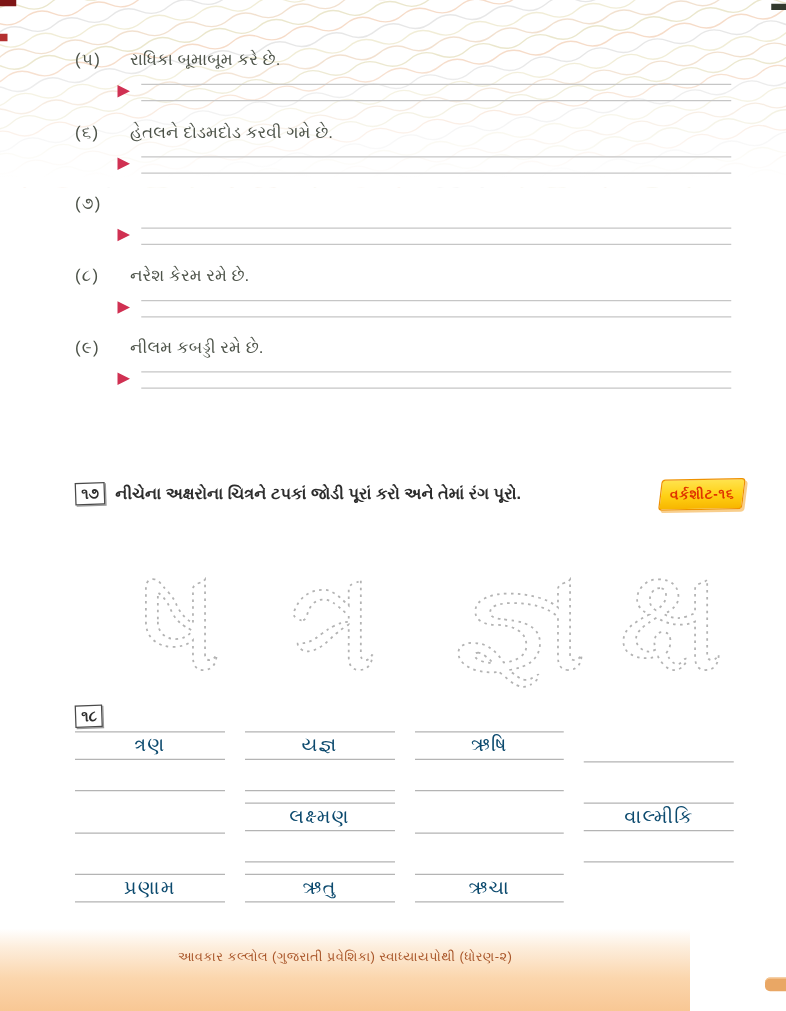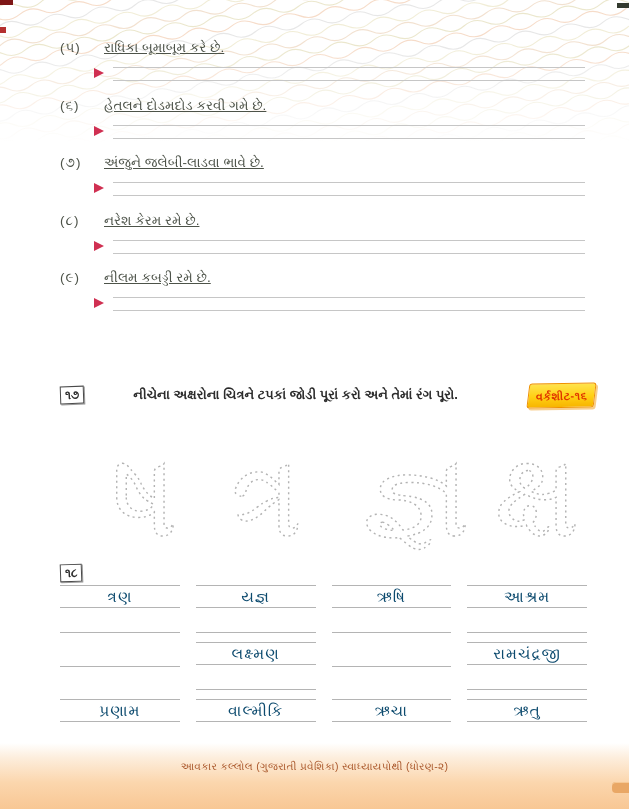--- a/index.html
+++ b/index.html
@@ -9,47 +9,47 @@
   .texture-fade{position:absolute;top:0;left:0;width:629px;height:150px;
     background:linear-gradient(to bottom, rgba(255,255,255,0) 30%, #ffffff 95%);}
   .corner-mark-tl{position:absolute;top:0;left:0;width:13px;height:5px;background:#7e1616;}
   .corner-mark-tl2{position:absolute;top:27px;left:0;width:6px;height:6px;background:#b43030;}
   .corner-mark-tr{position:absolute;top:3px;right:0;width:12px;height:5px;background:#333a2e;}
 
   .items{position:absolute;top:40px;left:60px;right:44px;}
   .item{height:57.5px;}
   .item-line1{display:flex;align-items:flex-start;}
   .item-num{width:44px;flex:0 0 44px;font-size:13.5px;color:#4d5349;letter-spacing:1px;}
-  .item-text{font-size:13.5px;color:#4d5349;text-decoration:underline;}
+  .item-text{font-size:13.5px;color:#4d5349;}
   .item-answer{display:flex;align-items:flex-start;margin-top:11px;margin-left:34px;}
   .arrow{width:0;height:0;border-left:10px solid #d03052;border-top:5.5px solid transparent;
     border-bottom:5.5px solid transparent;margin-right:9px;margin-top:1px;flex:0 0 auto;}
   .answer-lines{flex:1;height:12px;border-top:1px solid #c6c6c6;border-bottom:1px solid #c6c6c6;}
 
   .section-row{position:absolute;left:60px;right:34px;display:flex;align-items:center;}
   .sec17{top:386px;}
   .sec18{top:564px;}
   .num-box{flex:0 0 auto;border:1.8px solid #4a4a4a;background:#fff;box-shadow:1px 1px 0 #9a9a9a;
     font-size:12px;font-weight:bold;color:#2e2e2e;padding:1px 4px;margin-right:8px;transform:rotate(-2deg);}
-  .instruction{font-size:13px;font-weight:bold;color:#2c2c2c;margin-left:41px;}
+  .instruction{font-size:13px;font-weight:bold;color:#2c2c2c;}
   .badge{position:absolute;right:0;top:-3px;background:linear-gradient(to bottom,#ffe34d 0%,#ffd013 55%,#f7b500 100%);
     border:1.5px solid #ef9200;border-radius:3px;padding:2px 7px 3px;transform:skewX(-8deg) rotate(-1deg);
     box-shadow:2px 2px 0 rgba(239,146,0,.45);}
   .badge span{display:inline-block;transform:skewX(8deg);font-size:11px;font-weight:bold;color:#e03400;letter-spacing:.5px;}
 
   .tracing{position:absolute;top:424px;left:62px;}
 
   .word-grid{position:absolute;top:585px;left:60px;width:527px;
     display:grid;grid-template-columns:repeat(4,1fr);column-gap:16px;row-gap:0;}
   .word-cell{padding:0;}
   .word-rule{border-top:1px solid #b4b4b4;border-bottom:1px solid #b4b4b4;height:21px;line-height:21px;
     text-align:center;font-size:15.5px;color:#0c4a6e;letter-spacing:1px;}
   .empty-line{height:24px;border-bottom:1px solid #b4b4b4;margin-bottom:9px;}
 
-  .footer{position:absolute;left:0;bottom:0;width:629px;height:66px;
+  .footer{position:absolute;left:0;bottom:0;width:552px;height:66px;
     background:linear-gradient(to bottom,#ffffff 0%,#fdeedd 22%,#fbd6ad 60%,#f8c794 100%);}
   .footer-text{position:absolute;top:17px;left:0;width:100%;text-align:center;
     font-size:10.5px;color:#a9572b;letter-spacing:.3px;}
   .mascot{position:absolute;right:12px;bottom:6px;}
   .side-tab{position:absolute;right:0;bottom:16px;width:17px;height:11px;background:#e9a765;
     border-radius:4px 0 0 4px;box-shadow:inset 0 1px 0 #f6c894;}
 </style>
 </head>
 <body>
 
@@ -109,21 +109,20 @@
         <span class="item-text">હેતલને દોડમદોડ કરવી ગમે છે.</span>
       </div>
       <div class="item-answer">
         <span class="arrow"></span>
         <span class="answer-lines"></span>
       </div>
     </div>
     <div class="item">
       <div class="item-line1">
         <span class="item-num">(૭)</span>
-        <span class="item-text">અંજુને જલેબી-લાડવા ભાવે છે.</span>
       </div>
       <div class="item-answer">
         <span class="arrow"></span>
         <span class="answer-lines"></span>
       </div>
     </div>
     <div class="item">
       <div class="item-line1">
         <span class="item-num">(૮)</span>
         <span class="item-text">નરેશ કેરમ રમે છે.</span>
@@ -173,53 +172,48 @@
     </div>
     <div class="word-cell">
       <div class="word-rule">યજ્ઞ</div>
       <div class="empty-line"></div>
     </div>
     <div class="word-cell">
       <div class="word-rule">ઋષિ</div>
       <div class="empty-line"></div>
     </div>
     <div class="word-cell">
-      <div class="word-rule">આશ્રમ</div>
       <div class="empty-line"></div>
     </div>
 
     <div class="word-cell">
       <div class="empty-line"></div>
     </div>
     <div class="word-cell">
       <div class="word-rule">લક્ષ્મણ</div>
       <div class="empty-line"></div>
     </div>
     <div class="word-cell">
       <div class="empty-line"></div>
     </div>
-    <div class="word-cell">
-      <div class="word-rule">રામચંદ્રજી</div>
-      <div class="empty-line"></div>
-    </div>
-
+
+    <div class="word-cell">
+      <div class="word-rule">વાલ્મીકિ</div>
+      <div class="empty-line"></div>
+    </div>
     <div class="word-cell">
       <div class="word-rule">પ્રણામ</div>
       <div class="empty-line"></div>
     </div>
     <div class="word-cell">
-      <div class="word-rule">વાલ્મીકિ</div>
+      <div class="word-rule">ઋતુ</div>
       <div class="empty-line"></div>
     </div>
     <div class="word-cell">
       <div class="word-rule">ઋચા</div>
-      <div class="empty-line"></div>
-    </div>
-    <div class="word-cell">
-      <div class="word-rule">ઋતુ</div>
       <div class="empty-line"></div>
     </div>
   </div>
 
   <div class="footer">
     <div class="footer-text">આવકાર કલ્લોલ (ગુજરાતી પ્રવેશિકા) સ્વાધ્યાયપોથી (ધોરણ-૨)</div>
   </div>
   <div class="side-tab"></div>
 
 

